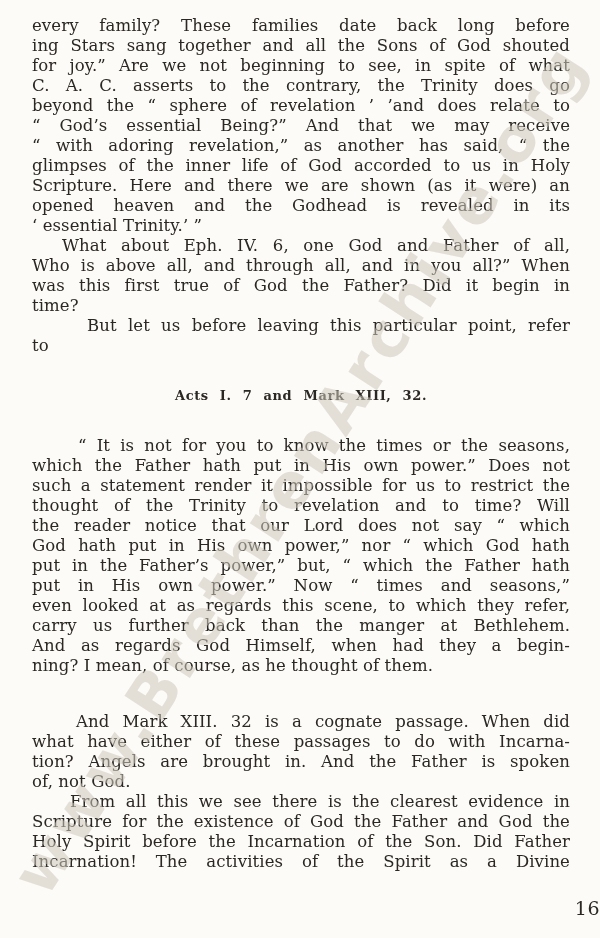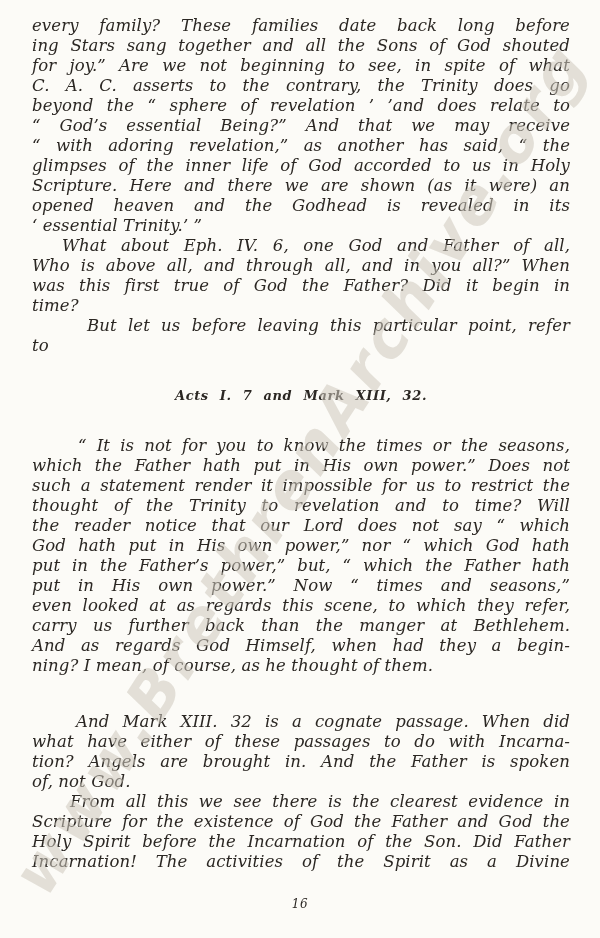--- a/index.html
+++ b/index.html
@@ -6,21 +6,20 @@
   body { width: 600px; height: 938px; }
 
   .page {
     position: relative;
     width: 600px;
     height: 938px;
     background: var(--paper, #fcfbf7);
     overflow: hidden;
     font-family: "DejaVu Serif", "Liberation Serif", serif;
     color: var(--ink, #2b2723);
-    font-style: italic;
   }
 
   .textcol {
     position: absolute;
     left: 32px;
     right: 30px;
     top: 16px;
     font-size: 16.5px;
     line-height: 20px;
     letter-spacing: 0.1px;
@@ -41,22 +40,22 @@
     word-spacing: 6px;
     letter-spacing: 0.6px;
     font-size: 13px;
   }
 
   .pagenum {
     position: absolute;
     left: 0;
     right: 0;
     top: 897px;
-    text-align: center;
-    font-size: 12px;
+    text-align: right;
+    font-size: 19px;
     letter-spacing: 0.5px;
   }
 
   .wmwrap {
     position: absolute;
     inset: 0;
     pointer-events: none;
     overflow: hidden;
     z-index: 3;
   }

